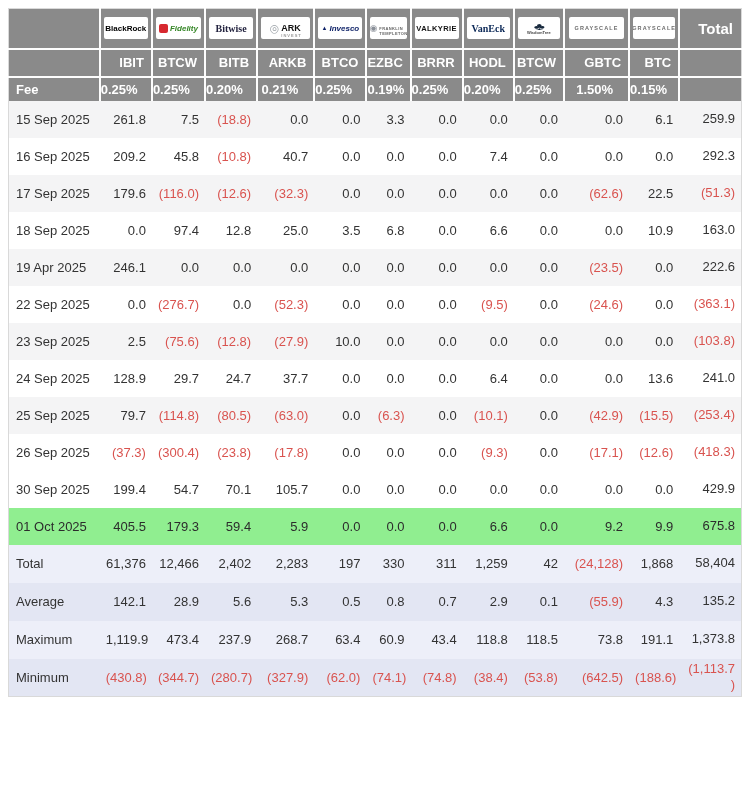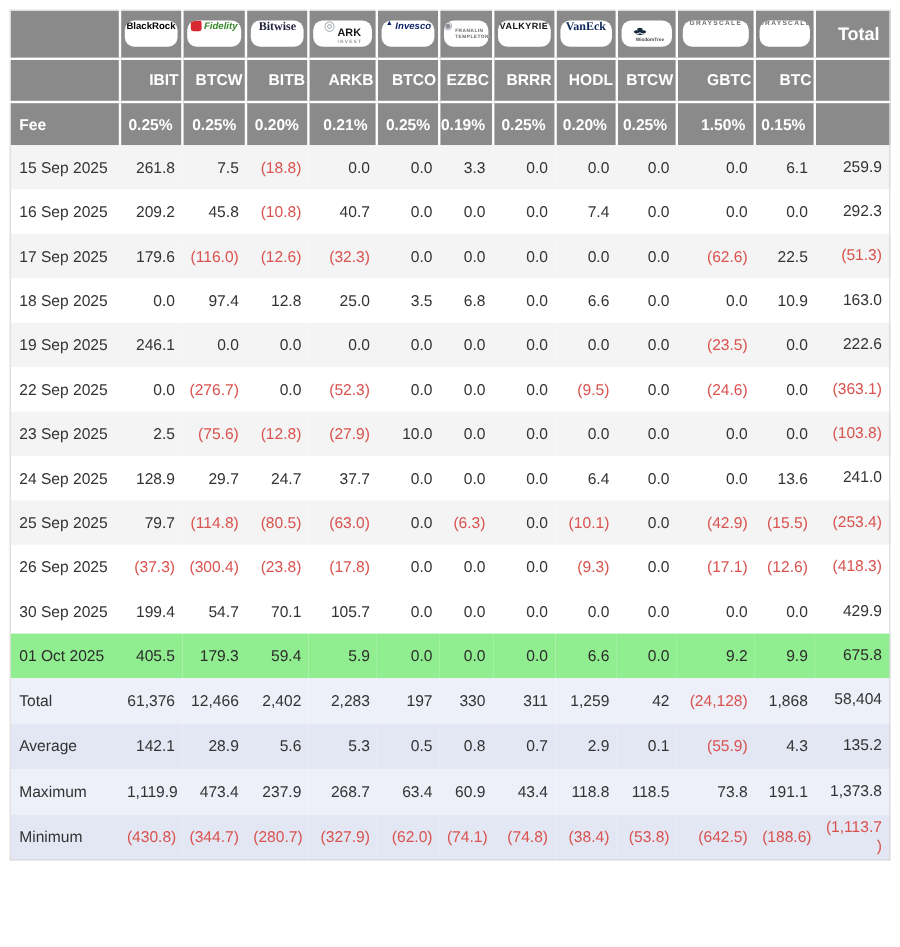--- a/index.html
+++ b/index.html
@@ -14,28 +14,28 @@
   }
   
   thead th {
     background:#8a8a8a; color:#fff; font-weight:bold;
     padding:0; vertical-align:middle;
     border-left:2px solid #fdfdfd;
   }
   thead th:first-child { border-left:none; }
   tr.logo-row th, tr.ticker-row th { border-bottom:2px solid #fdfdfd; }
   .logo-row th { height:40px; }
-  .ticker-row th { height:36px; font-size:13px; text-align:right; padding-right:2px; }
-  .fee-row th { height:36px; font-size:13px; text-align:right; padding-right:7px; }
+  .ticker-row th { height:28px; font-size:13px; text-align:right; padding-right:7px; }
+  .fee-row th { height:24px; font-size:13px; text-align:right; padding-right:15px; }
   .fee-label-cell { text-align:left !important; padding-left:7px !important; }
   .total-head { font-size:15px; text-align:right; padding-right:8px; }
   
   .logo-box {
-    background:#fff; border-radius:8px; height:22px; margin:0 auto;
-    display:flex; align-items:flex-start; justify-content:center; gap:2px;
+    background:#fff; border-radius:2px; height:22px; margin:0 auto;
+    display:flex; align-items:center; justify-content:center; gap:2px;
     padding:0 12px; width:88%; overflow:hidden;
   }
   .logo-stack { display:flex; flex-direction:column; align-items:flex-start; line-height:1;margin-top:6px; }
   .lg-blackrock .logo-text { font-size:8px; font-weight:bold; color:#000; }
   .fid-ico { width:9px; height:9px; background:#d7282f; border-radius:2px; flex:0 0 auto; }
   .lg-fidelity .logo-text { font-size:8px; font-weight:bold; font-style:italic; color:#368727; }
   .lg-bitwise .logo-text { font-family:"Liberation Serif",serif; font-size:10px; font-weight:bold; color:#23233f; }
   .ark-ico { font-size:11px; color:#9aa0a6; line-height:1; }
   .lg-ark .logo-text { font-size:9px; font-weight:bold; color:#111; line-height:1.1; }
   .lg-ark .logo-sub { font-size:4px; color:#999; letter-spacing:1px; line-height:1; }
@@ -244,21 +244,21 @@
         <td class="num">3.5</td>
         <td class="num">6.8</td>
         <td class="num">0.0</td>
         <td class="num">6.6</td>
         <td class="num">0.0</td>
         <td class="num">0.0</td>
         <td class="num">10.9</td>
         <td class="num total-col">163.0</td>
       </tr>
       <tr class="row-odd">
-        <td class="date-cell">19 Sep 2025</td>
+        <td class="date-cell">19 Apr 2025</td>
         <td class="num">246.1</td>
         <td class="num">0.0</td>
         <td class="num">0.0</td>
         <td class="num">0.0</td>
         <td class="num">0.0</td>
         <td class="num">0.0</td>
         <td class="num">0.0</td>
         <td class="num">0.0</td>
         <td class="num">0.0</td>
         <td class="num neg">(23.5)</td>

